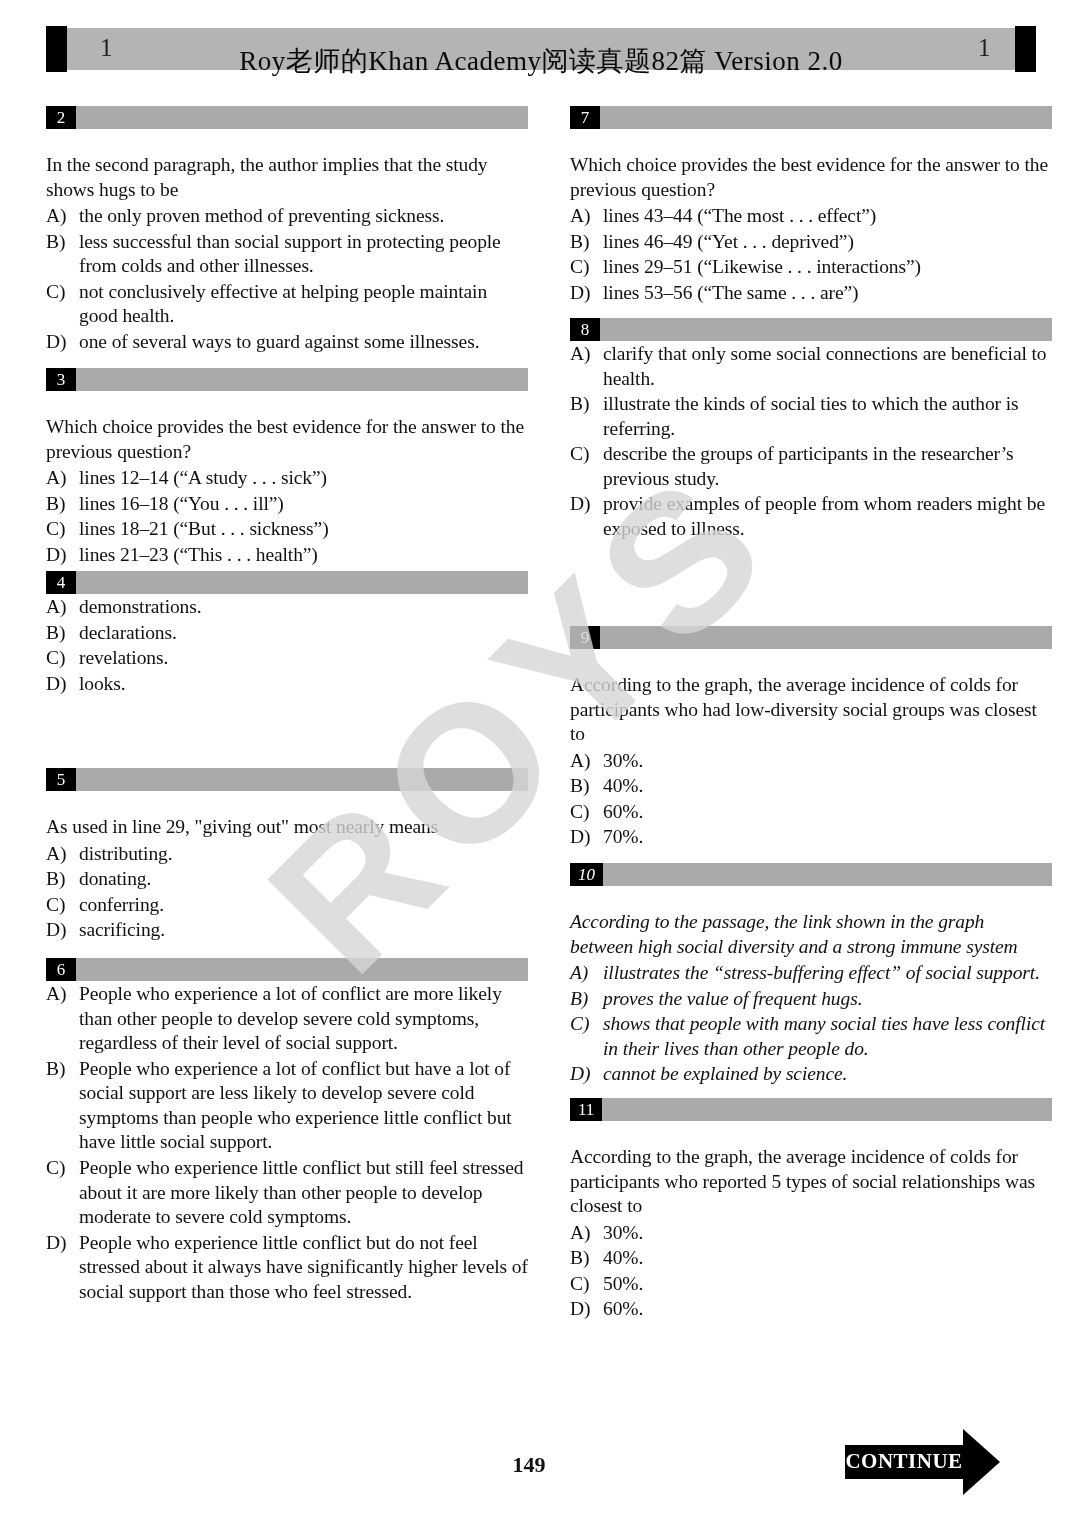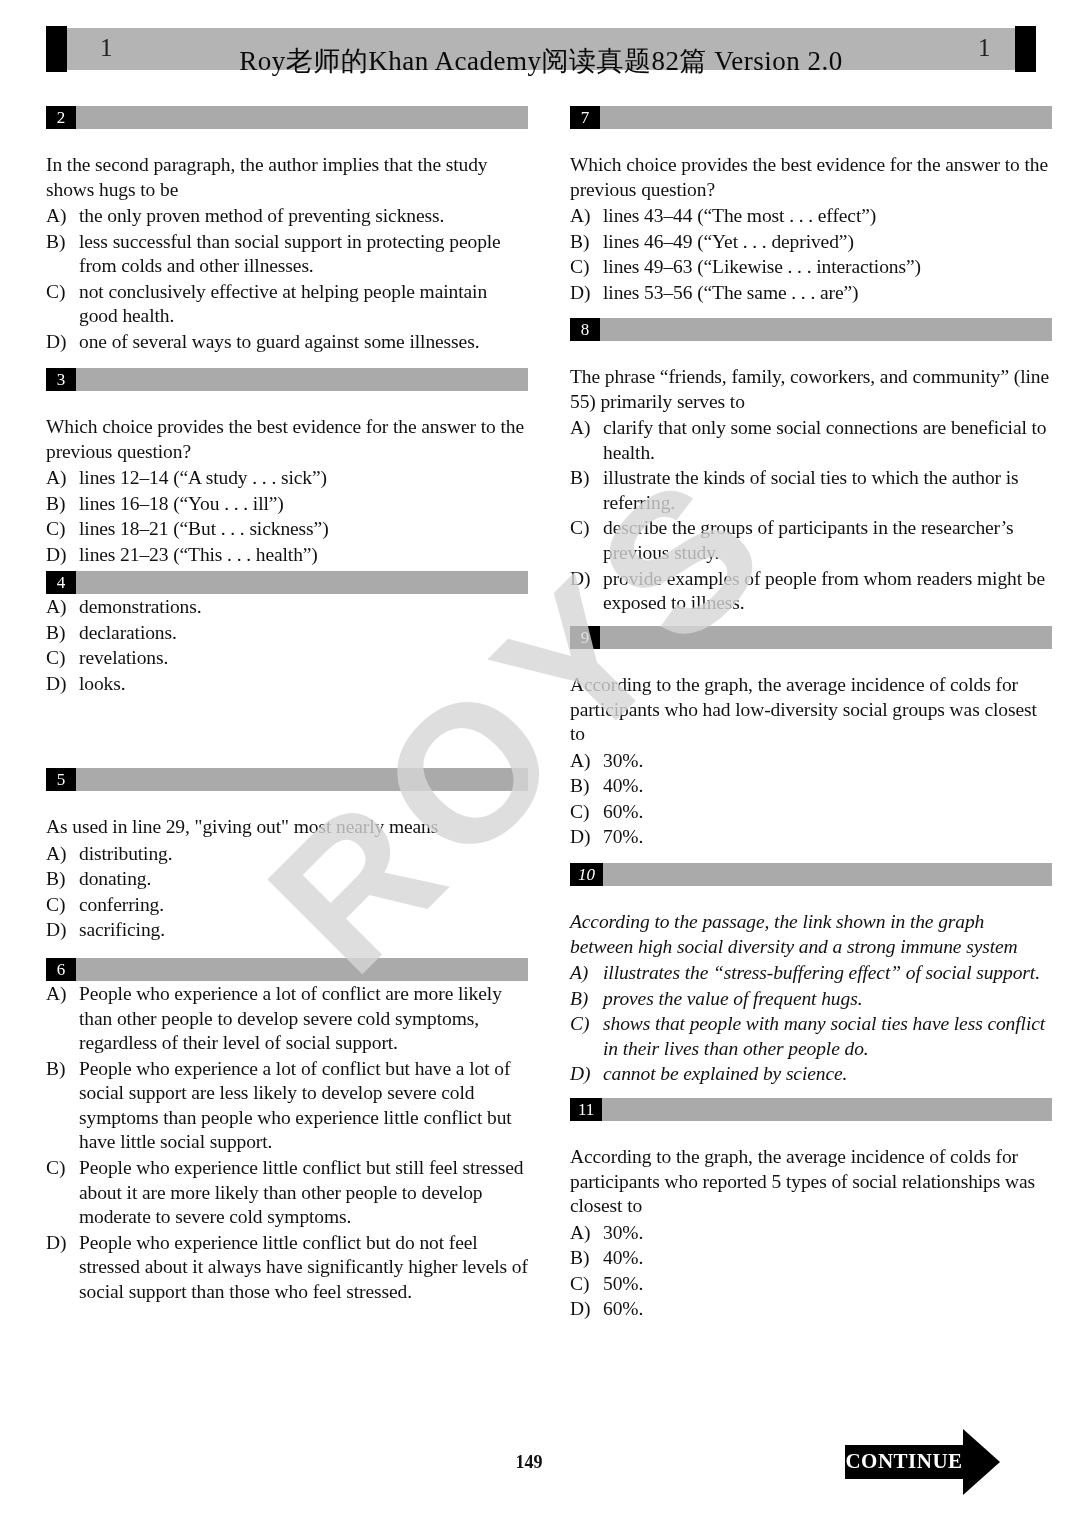--- a/index.html
+++ b/index.html
@@ -52,21 +52,21 @@
     font-family:"Liberation Sans", sans-serif;
     font-weight:bold; font-size:195px; letter-spacing:14px;
     color:rgba(214,214,214,0.8);
     text-align:center;
     pointer-events:none; z-index:5; user-select:none;
   }
 
   
   .page-number {
     position:absolute; left:0; top:1452px; width:1058px; text-align:center;
-    font-size:18px; font-weight:bold; color:#111;
+    font-size:22px; font-weight:bold; color:#111;
   }
   .continue-wrap {
     position:absolute; left:845px; top:1428px; height:67px;
     display:flex; align-items:center;
   }
   .continue-box {
     background:#000; color:#fff; height:34px; width:118px;
     display:flex; align-items:center; justify-content:center;
     font-weight:bold; font-size:21px; letter-spacing:0.5px;
     font-family:"Liberation Serif", serif;
@@ -217,34 +217,33 @@
     <div class="opt">
         <span class="opt-letter">A)</span>
         <span class="opt-text">lines 43–44 (“The most . . . effect”)</span>
       </div>
     <div class="opt">
         <span class="opt-letter">B)</span>
         <span class="opt-text">lines 46–49 (“Yet . . . deprived”)</span>
       </div>
     <div class="opt">
         <span class="opt-letter">C)</span>
-        <span class="opt-text">lines 49–63 (“Likewise . . . interactions”)</span>
+        <span class="opt-text">lines 29–51 (“Likewise . . . interactions”)</span>
       </div>
     <div class="opt">
         <span class="opt-letter">D)</span>
         <span class="opt-text">lines 53–56 (“The same . . . are”)</span>
       </div>
   </section>
 
   <section class="question" style="left:570px; top:318px;">
     <div class="q-bar">
       <span class="q-num">8</span>
       <div class="q-gray"></div>
     </div>
-    <p class="stem">The phrase “friends, family, coworkers, and community” (line 55) primarily serves to</p>
     <div class="opt">
         <span class="opt-letter">A)</span>
         <span class="opt-text">clarify that only some social connections are beneficial to health.</span>
       </div>
     <div class="opt">
         <span class="opt-letter">B)</span>
         <span class="opt-text">illustrate the kinds of social ties to which the author is referring.</span>
       </div>
     <div class="opt">
         <span class="opt-letter">C)</span>

